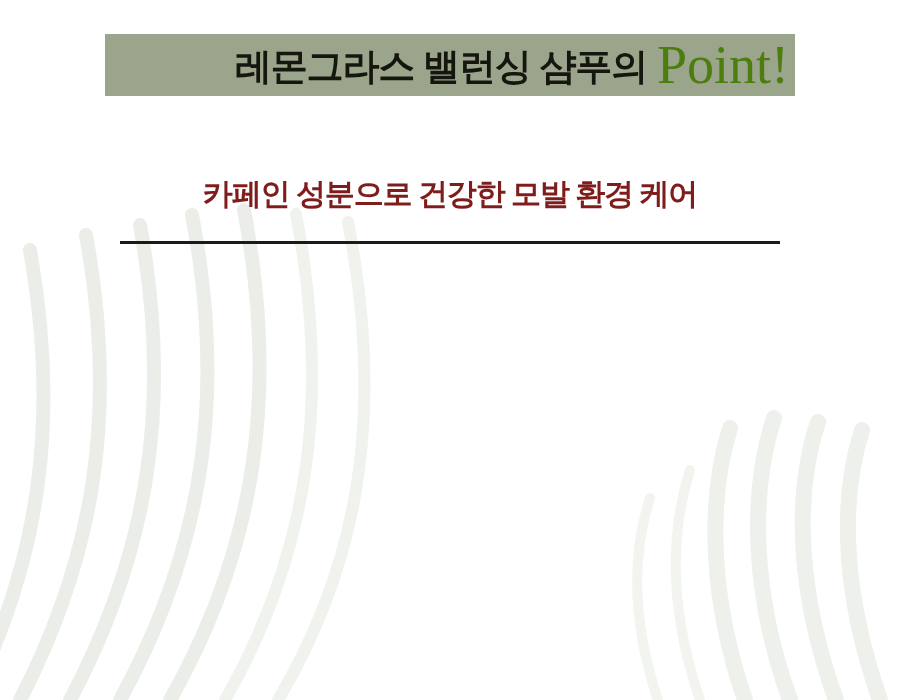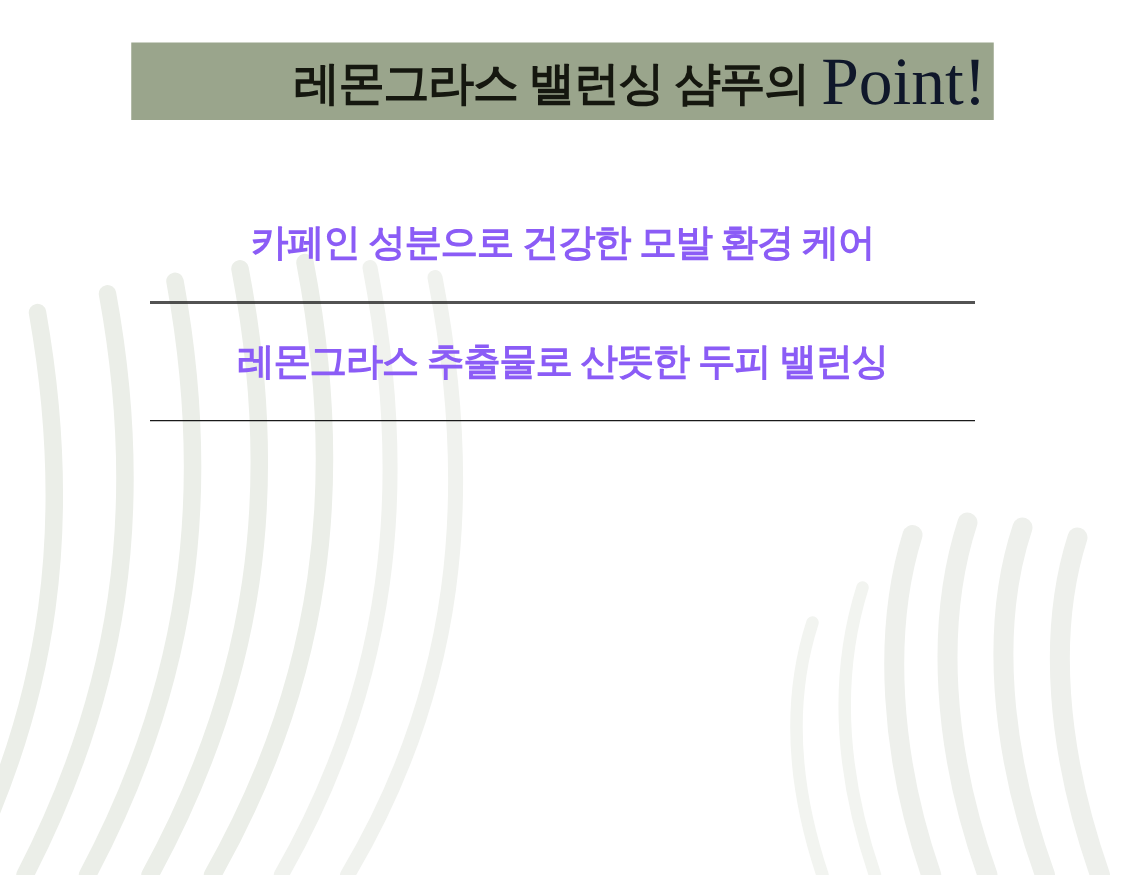--- a/index.html
+++ b/index.html
@@ -64,21 +64,21 @@
     font-size: 37px;
     color: #15170f;
     letter-spacing: -1.2px;
     line-height: 1;
     position: relative;
     top: 5px;
   }
   .headline-en {
     font-family: "Liberation Serif", serif;
     font-size: 54px;
-    color: #0f172a;
+    color: #4d7c0f;
     line-height: 1;
     margin-left: 10px;
     position: relative;
     top: 4px;
   }
 
   
   .points {
     position: absolute;
     left: 0;
@@ -86,24 +86,24 @@
     width: 900px;
   }
   .point-row {
     position: relative;
     height: 93px;
     display: flex;
     align-items: center;
     justify-content: center;
   }
   .point-text {
-    font-family: Liberation Sans, sans-serif;
+    font-family: Liberation Serif, serif;
     font-weight: bold;
     font-size: 30px;
-    color: #8b5cf6;
+    color: #7f1d1d;
     letter-spacing: -1.1px;
     white-space: nowrap;
     text-align: center;
   }
   .divider {
     width: 660px;
     height: 1px;
     background: #1a1a1a;
     margin: 0 auto;
   }
@@ -146,21 +146,18 @@
 
   <div class="points">
 
     <div class="point-row">
       <span class="point-text">카페인 성분으로 건강한 모발 환경 케어</span>
     </div>
     <div class="divider"></div>
 
     <div class="divider"></div>
 
-    <div class="point-row">
-      <span class="point-text">레몬그라스 추출물로 산뜻한 두피 밸런싱</span>
-    </div>
     <div class="divider"></div>
 
 
   </div>
 
 </div>
 
 </body></html>

